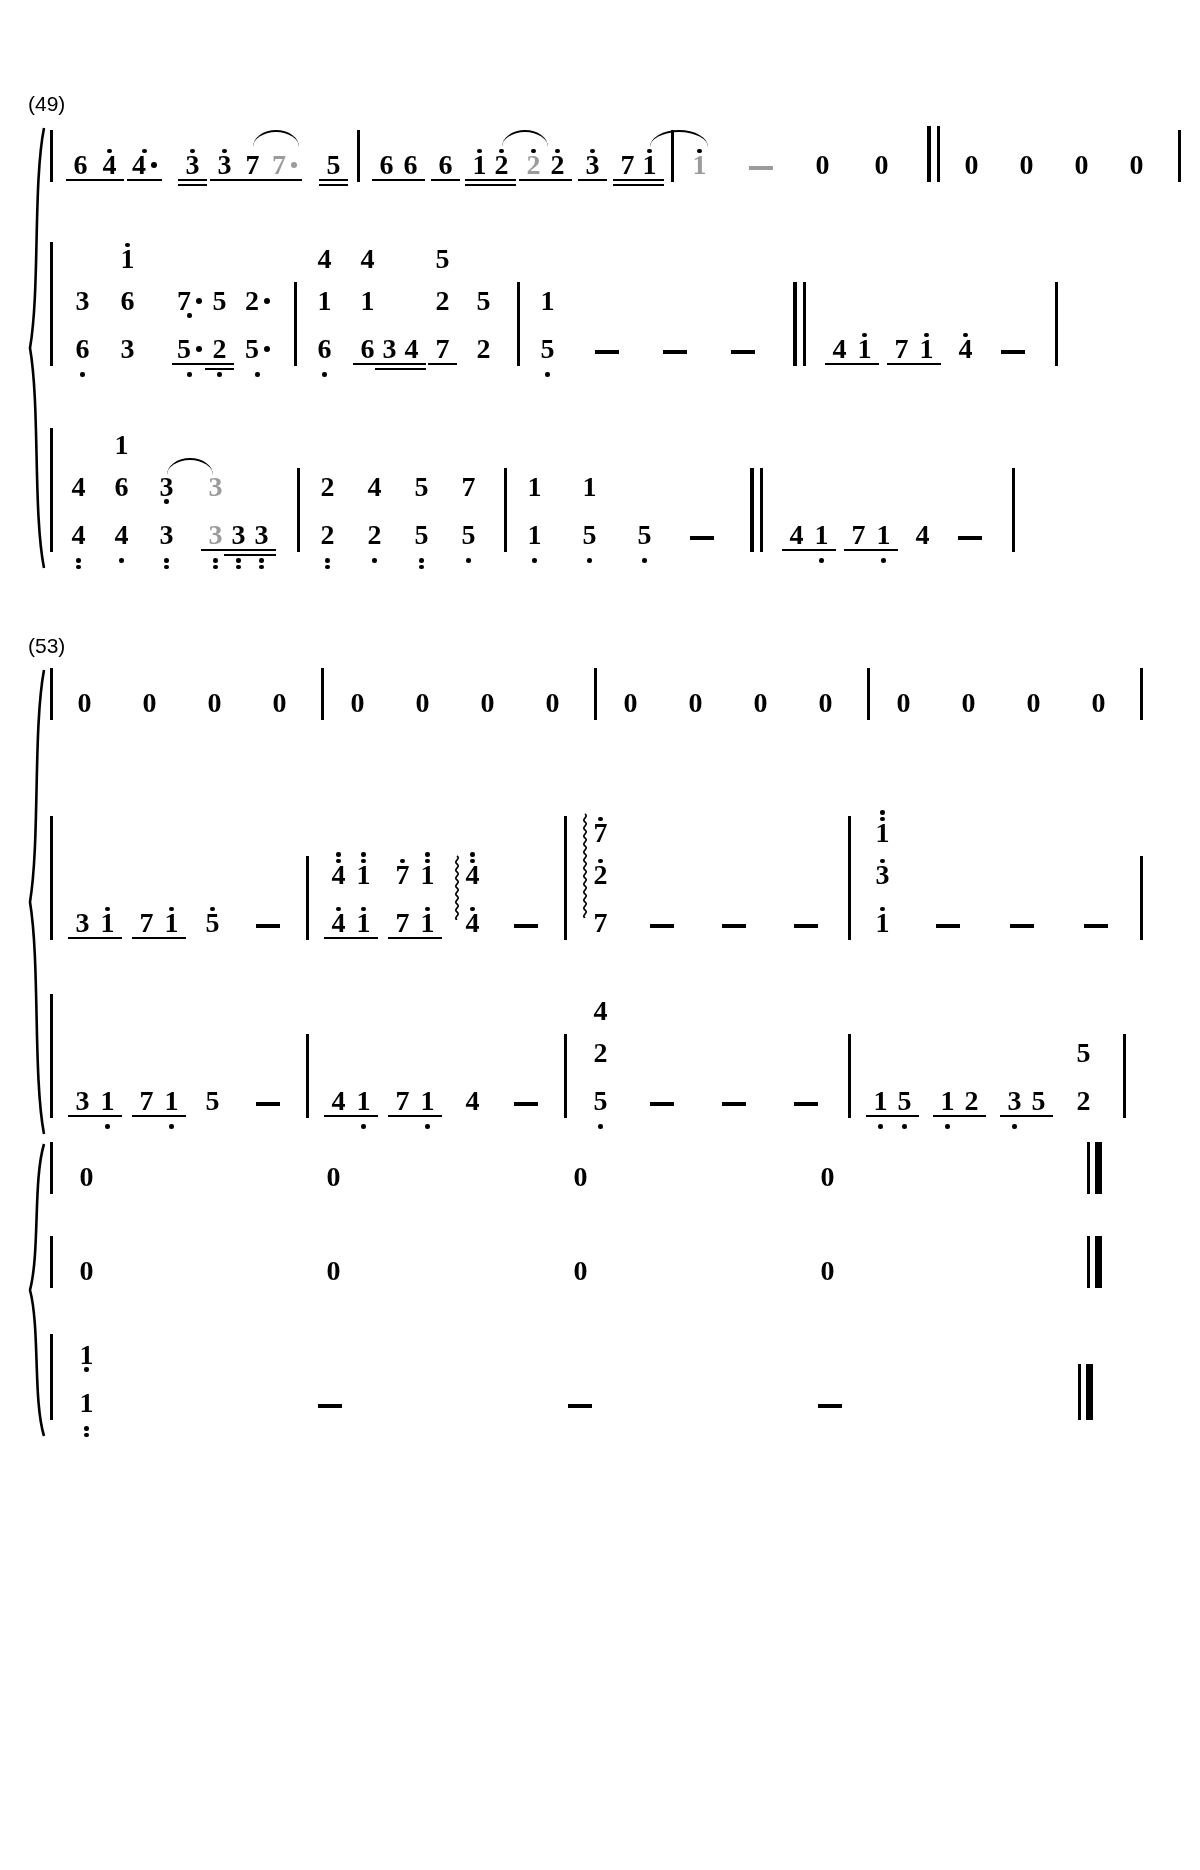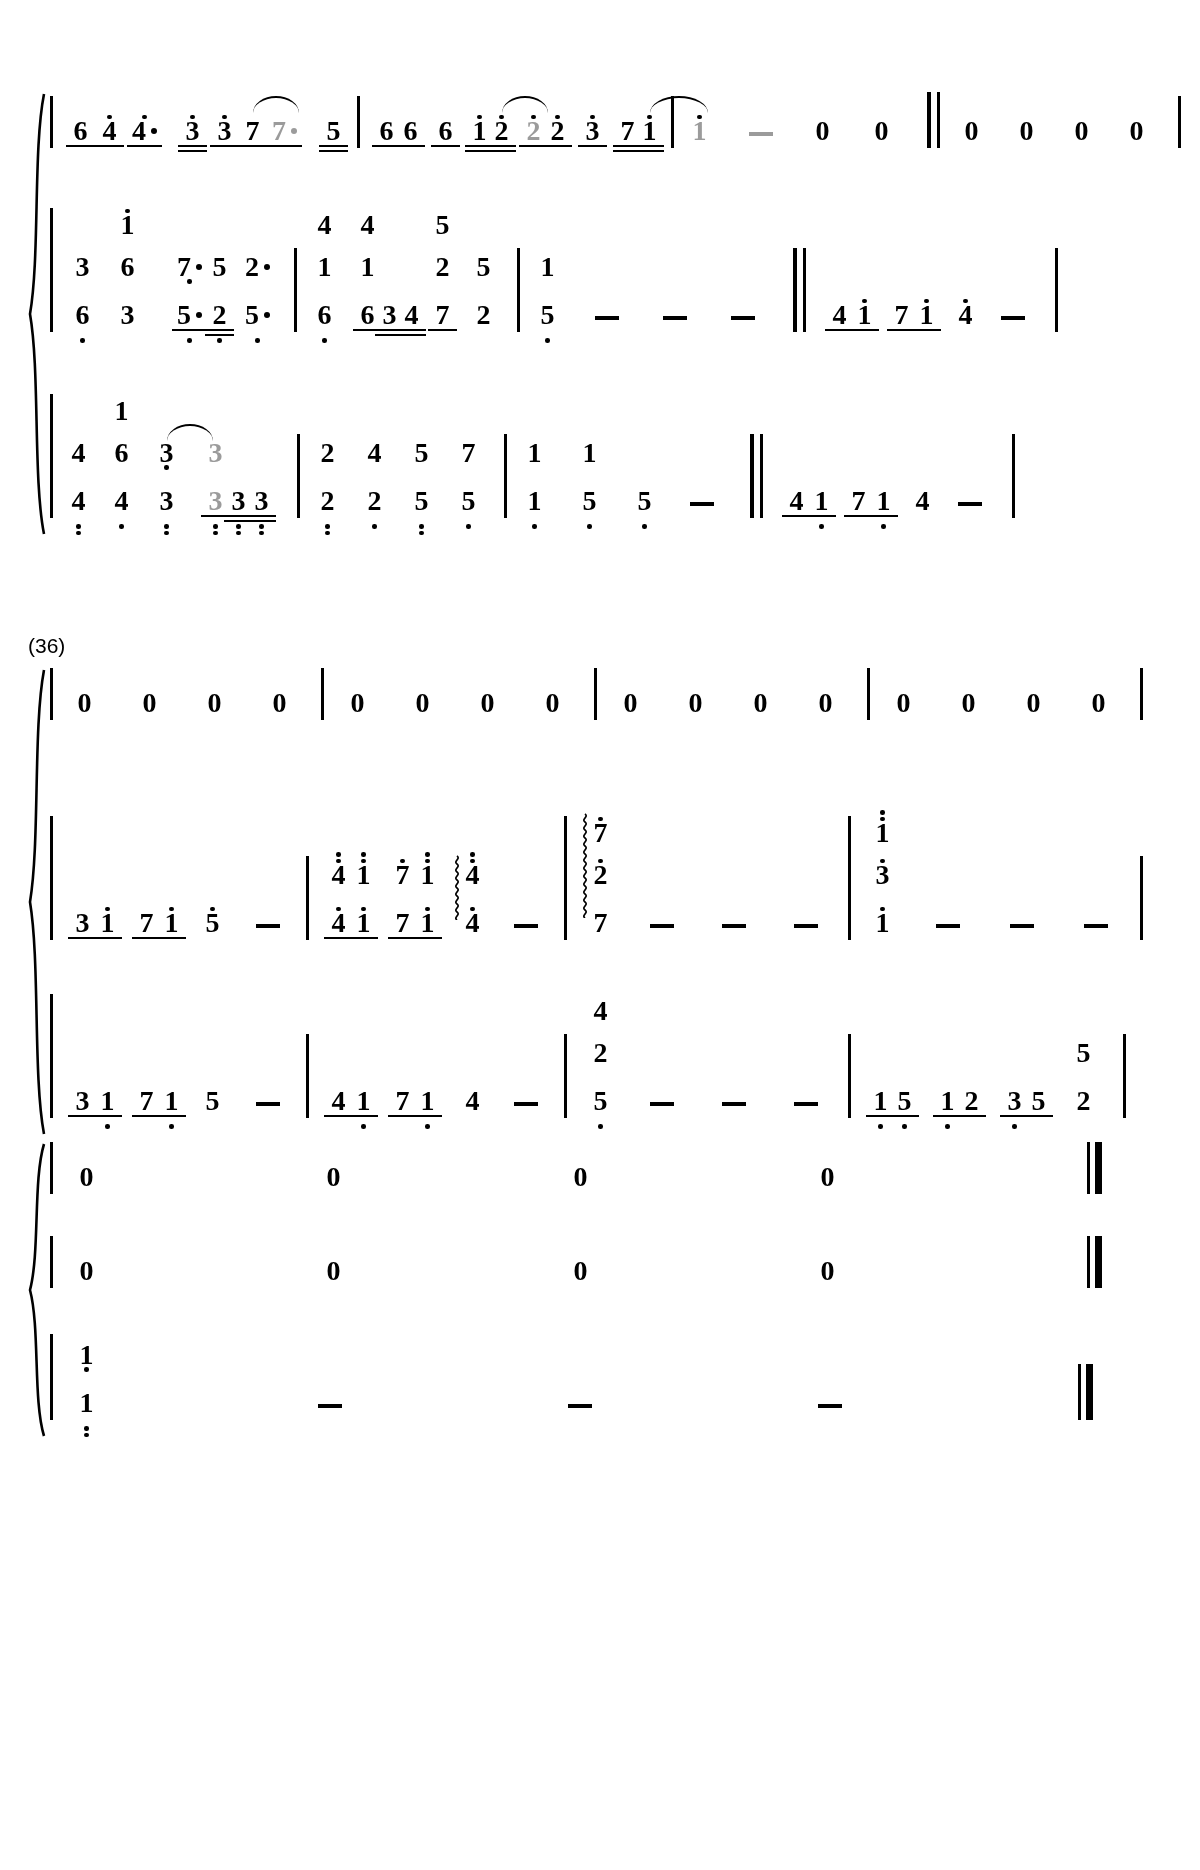--- a/index.html
+++ b/index.html
@@ -36,20 +36,21 @@
   
   .tie{position:absolute;top:-6px;left:55%;height:15px;border-top:2.6px solid #000;
        border-radius:50% 50% 0 0 / 100% 100% 0 0;z-index:3;}
   .arpwrap{position:absolute;left:-12px;top:2px;z-index:2;}
 </style>
 </head>
 <body>
 
 <div class="page">
   <div class="system" id="sys0" style="top: 92px;">
+    <div class="sys-label">(49)</div>
     <div class="sys-body">
       <div class="brace">
           <svg width="22" height="444">
             <path d="M18 2 C7 57.72 14 164.28 4 222 C14 279.72 7 386.28 18 442" fill="none" stroke="#000" stroke-width="2.6"></path>
           </svg>
         </div>
       <div class="lines">
           <div class="line" style="margin-bottom: 36px;">
             <div class="bar" style="height: 52px; margin-left: 0px;"></div>
             <div class="col" style="margin-left: 18px;">
@@ -1033,21 +1034,21 @@
               <div class="ulz"></div>
               <div class="bz"></div>
             </div>
             <div class="dash" style="margin-left: 26px;"></div>
             <div class="bar" style="height: 84px; margin-left: 30px;"></div>
           </div>
         </div>
     </div>
   </div>
   <div class="system" id="sys1" style="top: 634px;">
-    <div class="sys-label">(36)</div>
+    <div class="sys-label">(53)</div>
     <div class="sys-body">
       <div class="brace">
           <svg width="22" height="468">
             <path d="M18 2 C7 60.84 14 173.16 4 234 C14 294.84 7 407.16 18 466" fill="none" stroke="#000" stroke-width="2.6"></path>
           </svg>
         </div>
       <div class="lines">
           <div class="line" style="margin-bottom: 72px;">
             <div class="bar" style="height: 52px; margin-left: 0px;"></div>
             <div class="col" style="margin-left: 22px;">

